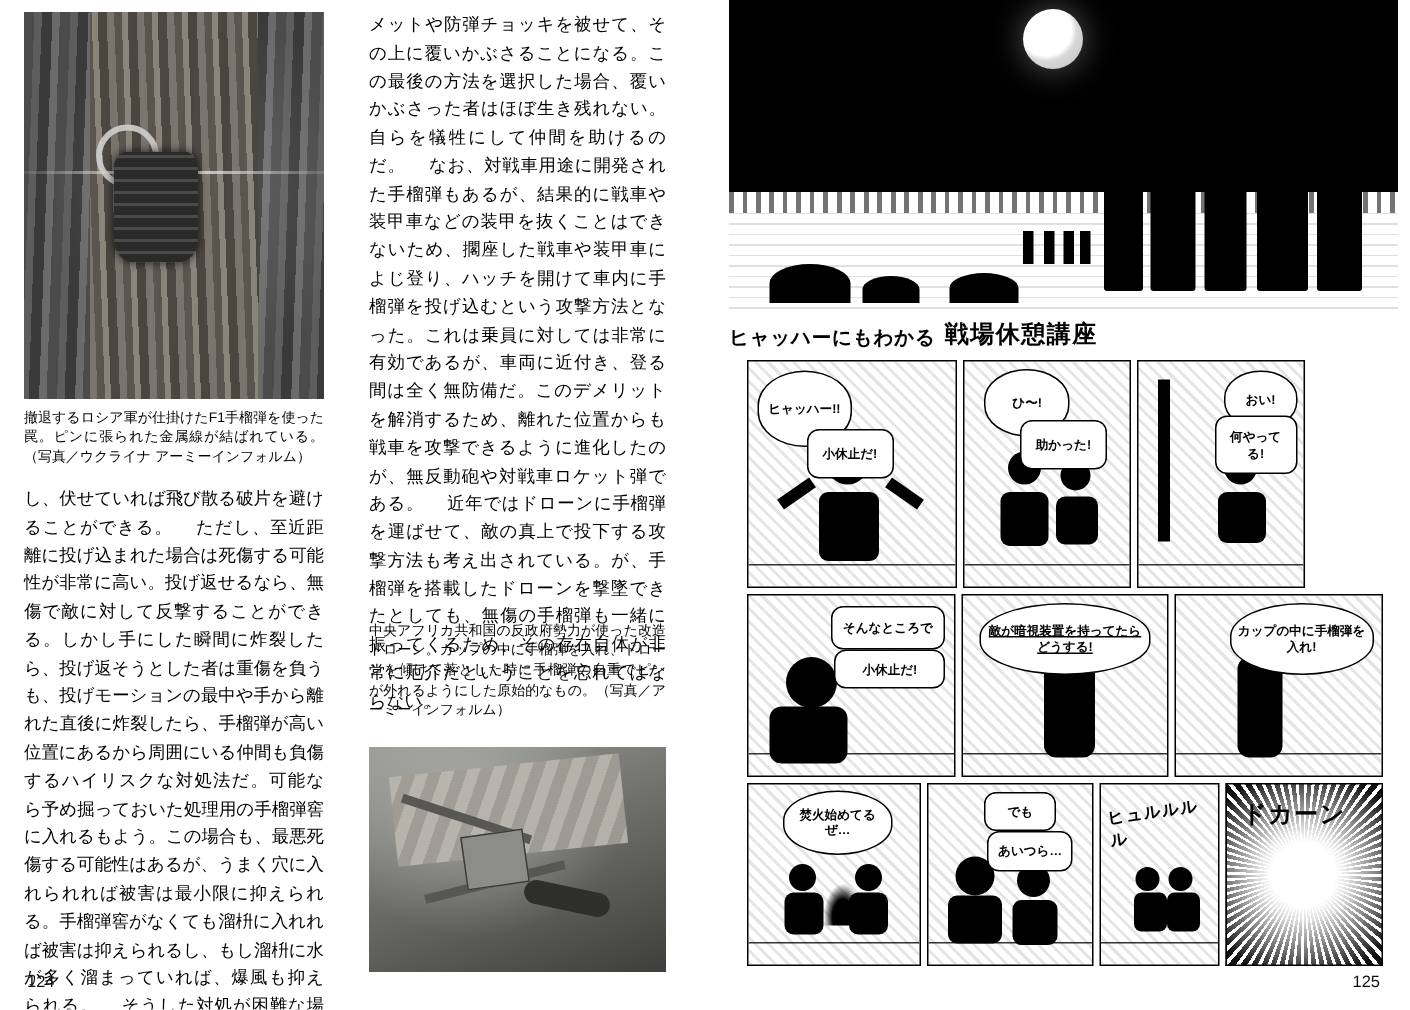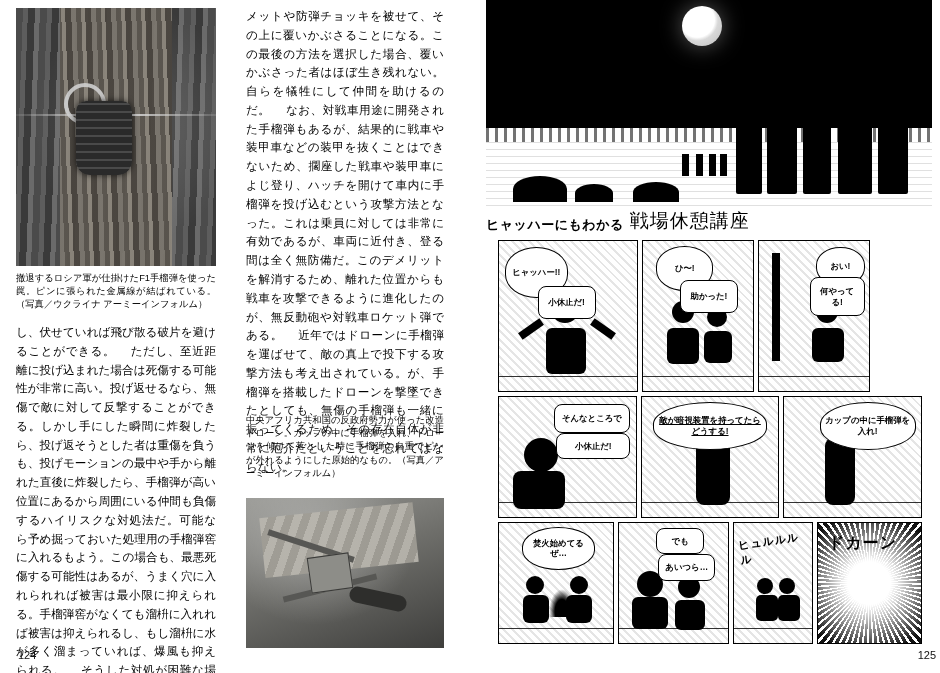--- a/index.html
+++ b/index.html
@@ -76,21 +76,21 @@
 
   .col{position:absolute;font-size:11.6px;line-height:1.62;text-align:justify;}
   #col-1{left:16px;top:324px;width:200px;}
   #col-2{left:246px;top:8px;width:198px;}
 
   .folio{
     position:absolute;bottom:12px;font-size:11px;
     font-family:"Liberation Sans", sans-serif;color:#111;
   }
   #folio-left{left:18px;}
-  #folio-right{right:4px;}
+  #folio-right{right:20px;}
 
   
   .manga-head{
     position:absolute;left:486px;top:0;width:446px;height:210px;
     background:#000;overflow:hidden;
   }
   .moon{
     position:absolute;left:44%;top:6px;width:40px;height:40px;border-radius:50%;
     background:radial-gradient(circle at 38% 35%,#fff 0 48%,#d8d8d8 58%,#bdbdbd 100%);
     box-shadow:0 0 22px rgba(255,255,255,.35);
@@ -120,21 +120,21 @@
   .b1{left:6%;width:54px;height:26px;}
   .b2{left:20%;width:38px;height:18px;}
   .b3{left:33%;width:46px;height:20px;}
 
   .title-bar{
     position:absolute;left:486px;top:204px;width:446px;height:30px;
     display:flex;align-items:flex-end;gap:6px;
     font-family:"Liberation Sans", sans-serif;
   }
   .title-small{font-size:13px;font-weight:bold;letter-spacing:.5px;}
-  .title-big{font-size:19px;font-weight:normal;letter-spacing:1px;}
+  .title-big{font-size:16px;font-weight:bold;letter-spacing:1px;}
 
   .strip{position:absolute;display:grid;gap:4px;}
   #strip-1{left:498px;top:240px;width:372px;height:152px;grid-template-columns:1.25fr 1fr 1fr;}
   #strip-2{left:498px;top:396px;width:424px;height:122px;grid-template-columns:1fr 1fr 1fr;}
   #strip-3{left:498px;top:522px;width:424px;height:122px;grid-template-columns:1.05fr 1fr .72fr .95fr;}
 
   .panel{
     position:relative;border:1.6px solid #000;background:#fff;overflow:hidden;
   }
   .panel.dark{background:#111;}

